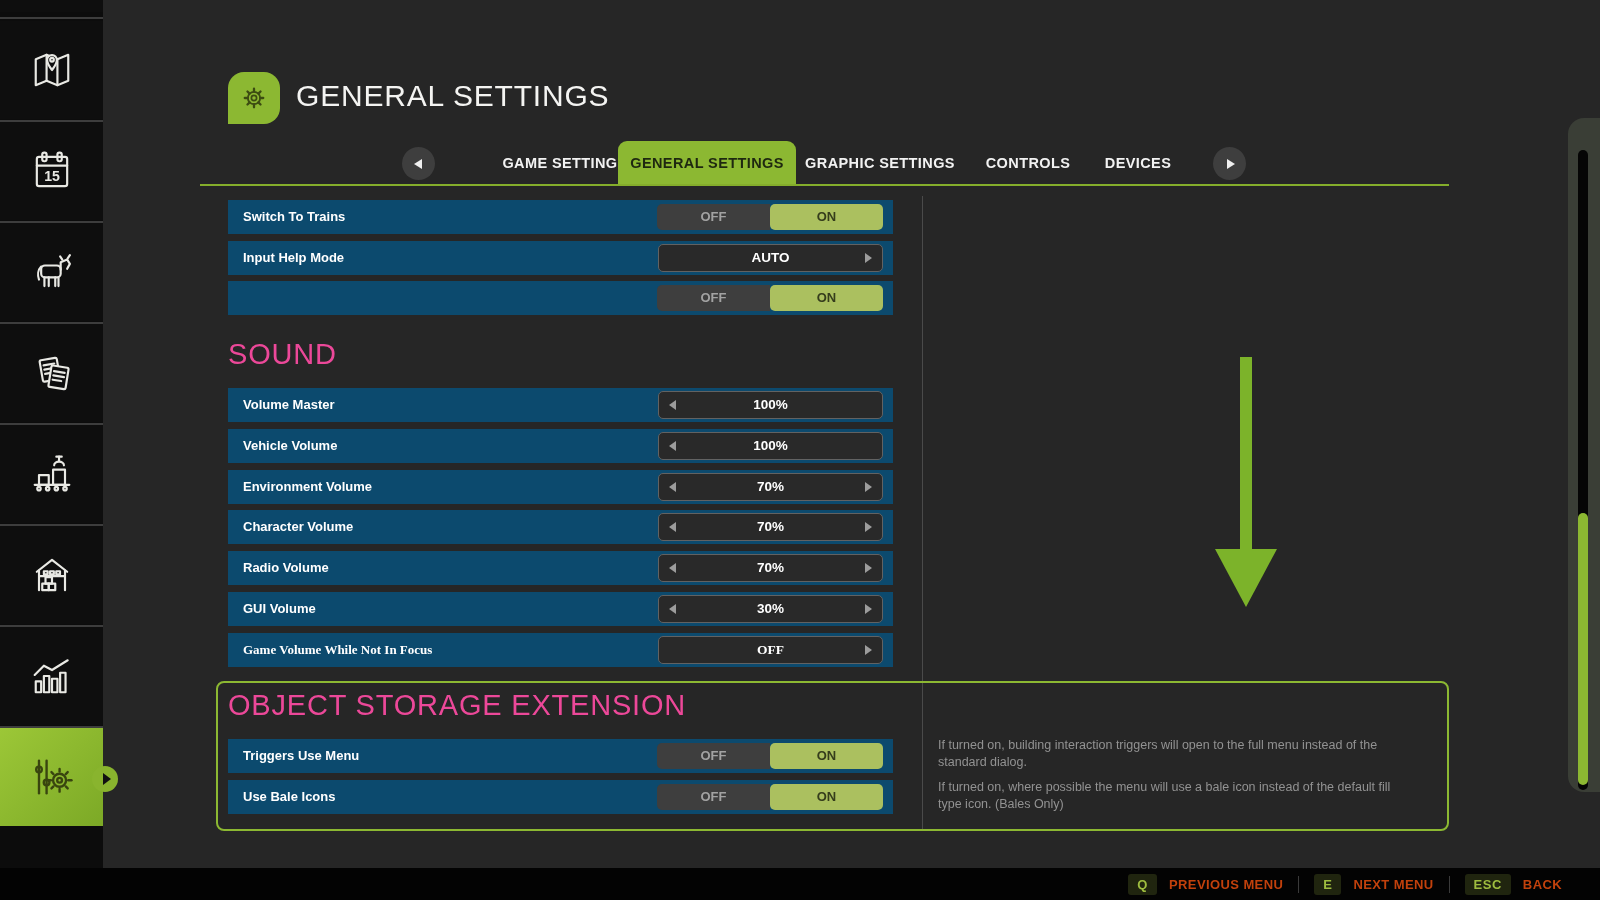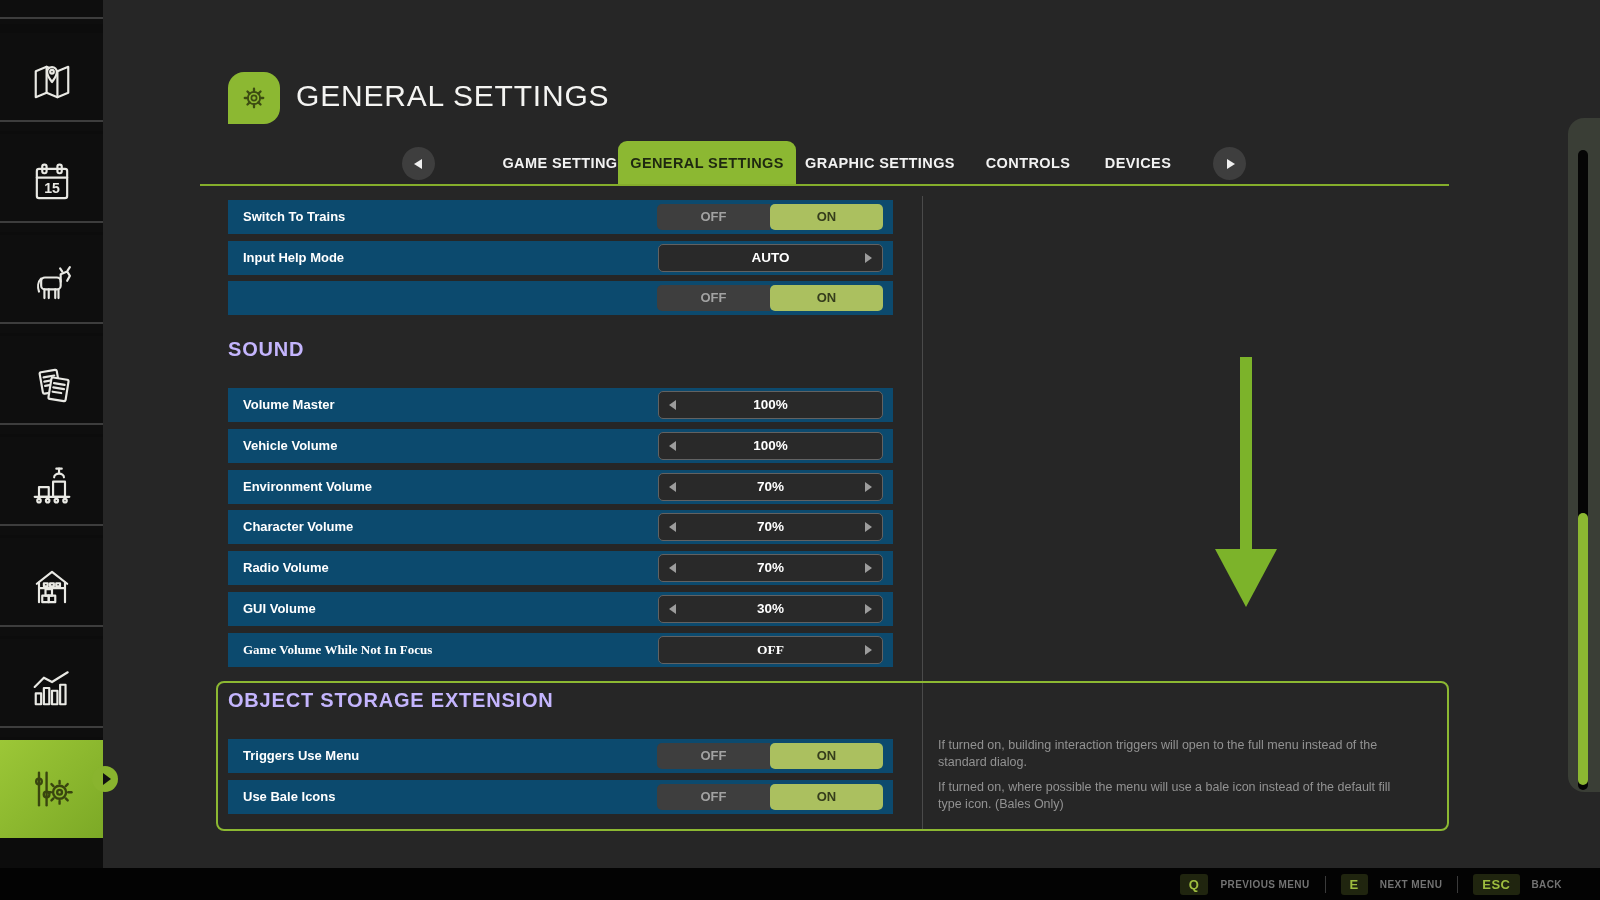--- a/index.html
+++ b/index.html
@@ -5,21 +5,21 @@
   * { margin:0; padding:0; box-sizing:border-box; }
   html,body { background:#111; }
   #app {
     position:relative; width:1600px; height:900px; overflow:hidden;
     background:#262626;
     font-family:"Liberation Sans", sans-serif;
   }
   
   .sidebar { position:absolute; left:0; top:0; width:103px; height:868px; background:#0c0c0c; }
   .side-item { position:absolute; left:0; width:103px; height:98px; background:#0e0e0e;
-    display:flex; align-items:center; justify-content:center; cursor:pointer;margin-top:12px; }
+    display:flex; align-items:center; justify-content:center; cursor:pointer; }
   .side-sep { position:absolute; left:0; width:103px; height:2px; background:#3d3d3d; }
   .side-item.active { background:linear-gradient(135deg,#9cc737,#7ca926); }
   .side-bump { position:absolute; left:92px; width:26px; height:26px; border-radius:50%;
     background:#89b42e; }
   .side-bump-arrow { position:absolute; left:103px; width:0; height:0;
     border-top:6px solid transparent; border-bottom:6px solid transparent; border-left:8px solid #111; }
   
   .hdr-badge { position:absolute; left:228px; top:72px; width:52px; height:52px;
     background:#8cb832; border-radius:16px 16px 16px 0;
     display:flex; align-items:center; justify-content:center; }
@@ -48,22 +48,22 @@
   .t-on { flex:1; background:#abc05f; border-radius:5px; color:#353d1c;
     font-size:13px; font-weight:bold; text-align:center; line-height:26px; }
   .stepper { position:absolute; right:10px; top:3px; width:225px; height:28px;
     border:1px solid #626262; border-radius:5px; background:#292929; cursor:pointer; }
   .stepper-value { display:block; width:100%; text-align:center; line-height:26px;
     color:#ffffff; font-size:13.5px; font-weight:bold; }
   .arr { position:absolute; top:50%; transform:translateY(-50%); width:0; height:0;
     border-top:5px solid transparent; border-bottom:5px solid transparent; cursor:pointer; }
   .arr-l { left:10px; border-right:7px solid #9c9c9c; }
   .arr-r { right:10px; border-left:7px solid #9c9c9c; }
-  .section-title { position:absolute; left:228px; color:#c4b5fd; font-size:20px;
-    font-weight:700; letter-spacing:0.8px; }
+  .section-title { position:absolute; left:228px; color:#ec4899; font-size:29px;
+    font-weight:400; letter-spacing:0.8px; }
   
   .divider-v { position:absolute; left:922px; top:196px; width:1px; height:634px; background:#4a4a4a; }
   .ext-box { position:absolute; left:216px; top:681px; width:1233px; height:150px;
     border:2px solid #8cb832; border-radius:8px; }
   .desc { position:absolute; left:938px; width:478px; color:#929292; font-size:12.5px;
     line-height:16.5px; }
   
   .scroll-outer { position:absolute; left:1568px; top:118px; width:32px; height:674px;
     background:#3a3e36; border-radius:16px 0 0 16px; }
   .scroll-track { position:absolute; left:1578px; top:150px; width:10px; height:640px;
@@ -71,21 +71,21 @@
   .scroll-thumb { position:absolute; left:1578px; top:513px; width:10px; height:272px;
     background:#8cb832; border-radius:5px; cursor:pointer; }
   .big-arrow-shaft { position:absolute; left:1240px; top:357px; width:12px; height:193px; background:#7cb32a; }
   .big-arrow-head { position:absolute; left:1215px; top:549px; width:0; height:0;
     border-left:31px solid transparent; border-right:31px solid transparent; border-top:58px solid #7cb32a; }
   
   .bottom-bar { position:absolute; left:0; top:868px; width:1600px; height:32px; background:#030303;
     display:flex; align-items:center; justify-content:flex-end; padding-right:38px; gap:12px; }
   .kb-key { background:#20250f; color:#9ebd3f; font-size:13px; font-weight:bold;
     padding:3px 9px; border-radius:3px; letter-spacing:0.5px; }
-  .kb-label { color:#737373; font-size:10px; font-weight:bold; letter-spacing:0.4px; }
+  .kb-label { color:#c2410c; font-size:13px; font-weight:bold; letter-spacing:0.4px; }
   .kb-sep { width:1px; height:17px; background:#3a3a3a; margin:0 3px; }
   svg { display:block; }
 </style>
 </head>
 <body>
 
 <div id="app">
 
   <div class="sidebar">
     <div class="side-item" style="top:-86px;"></div>

